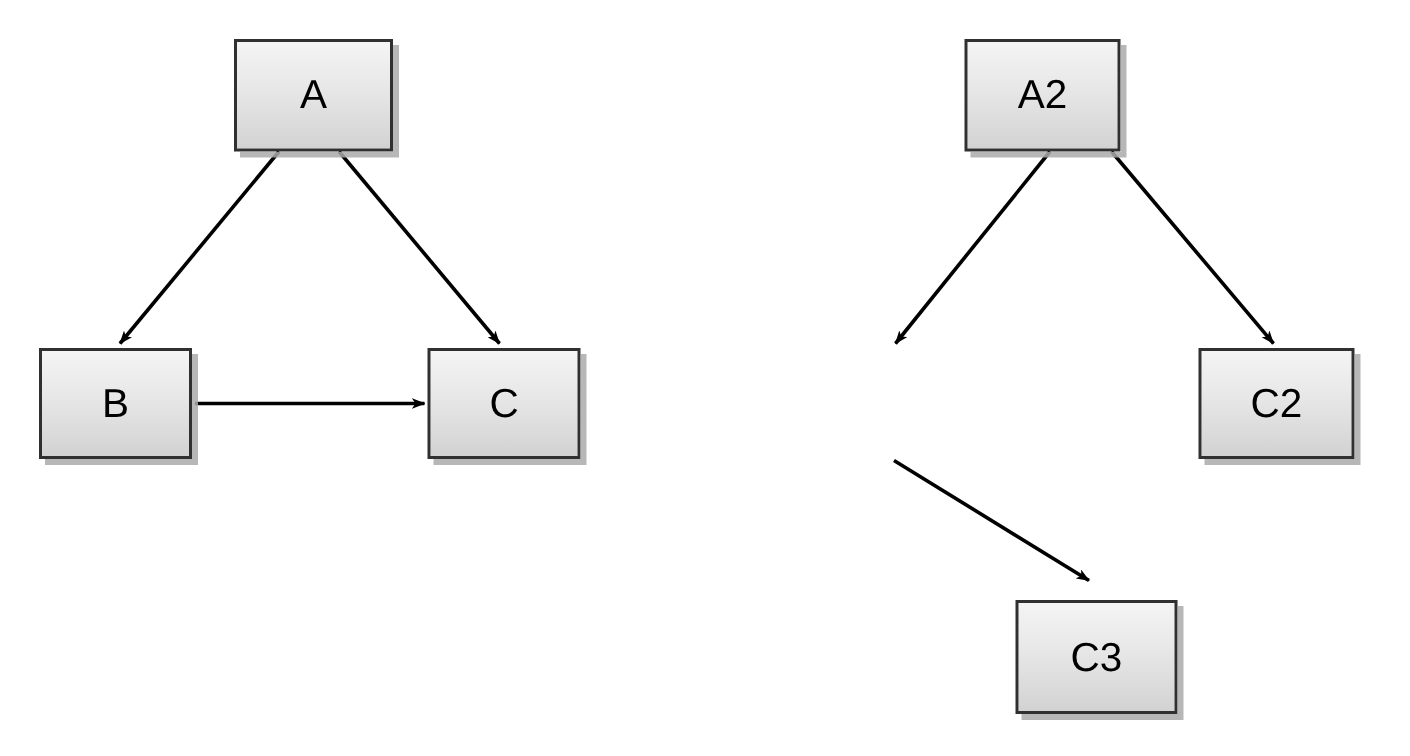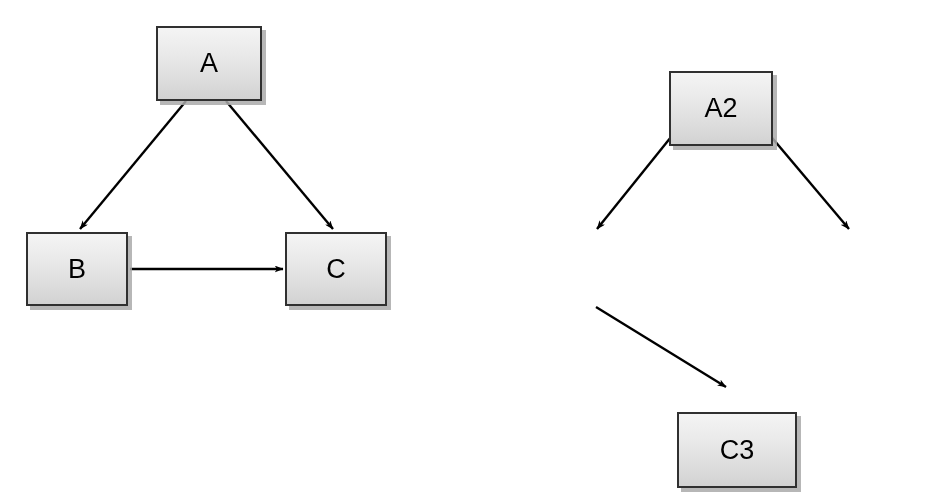--- a/index.html
+++ b/index.html
@@ -72,20 +72,23 @@
 
   <div class="node" style="left: 156px; top: 26px; width: 106px; height: 75px;">
     <span class="node-label">A</span>
   </div>
   <div class="node" style="left: 26px; top: 232px; width: 102px; height: 74px;">
     <span class="node-label">B</span>
   </div>
   <div class="node" style="left: 285px; top: 232px; width: 102px; height: 74px;">
     <span class="node-label">C</span>
   </div>
-  <div class="node" style="left: 669px; top: 26px; width: 104px; height: 75px; margin-top: 45px;">
+  <div class="node" style="left: 643px; top: 26px; width: 104px; height: 75px;">
     <span class="node-label">A2</span>
   </div>
-  <div class="node" style="left: 677px; top: 412px; width: 120px; height: 76px;">
+  <div class="node" style="left: 799px; top: 232px; width: 104px; height: 74px;">
+    <span class="node-label">C2</span>
+  </div>
+  <div class="node" style="left: 677px; top: 400px; width: 108px; height: 76px;">
     <span class="node-label">C3</span>
   </div>
 
 </div>
 
 </body></html>

